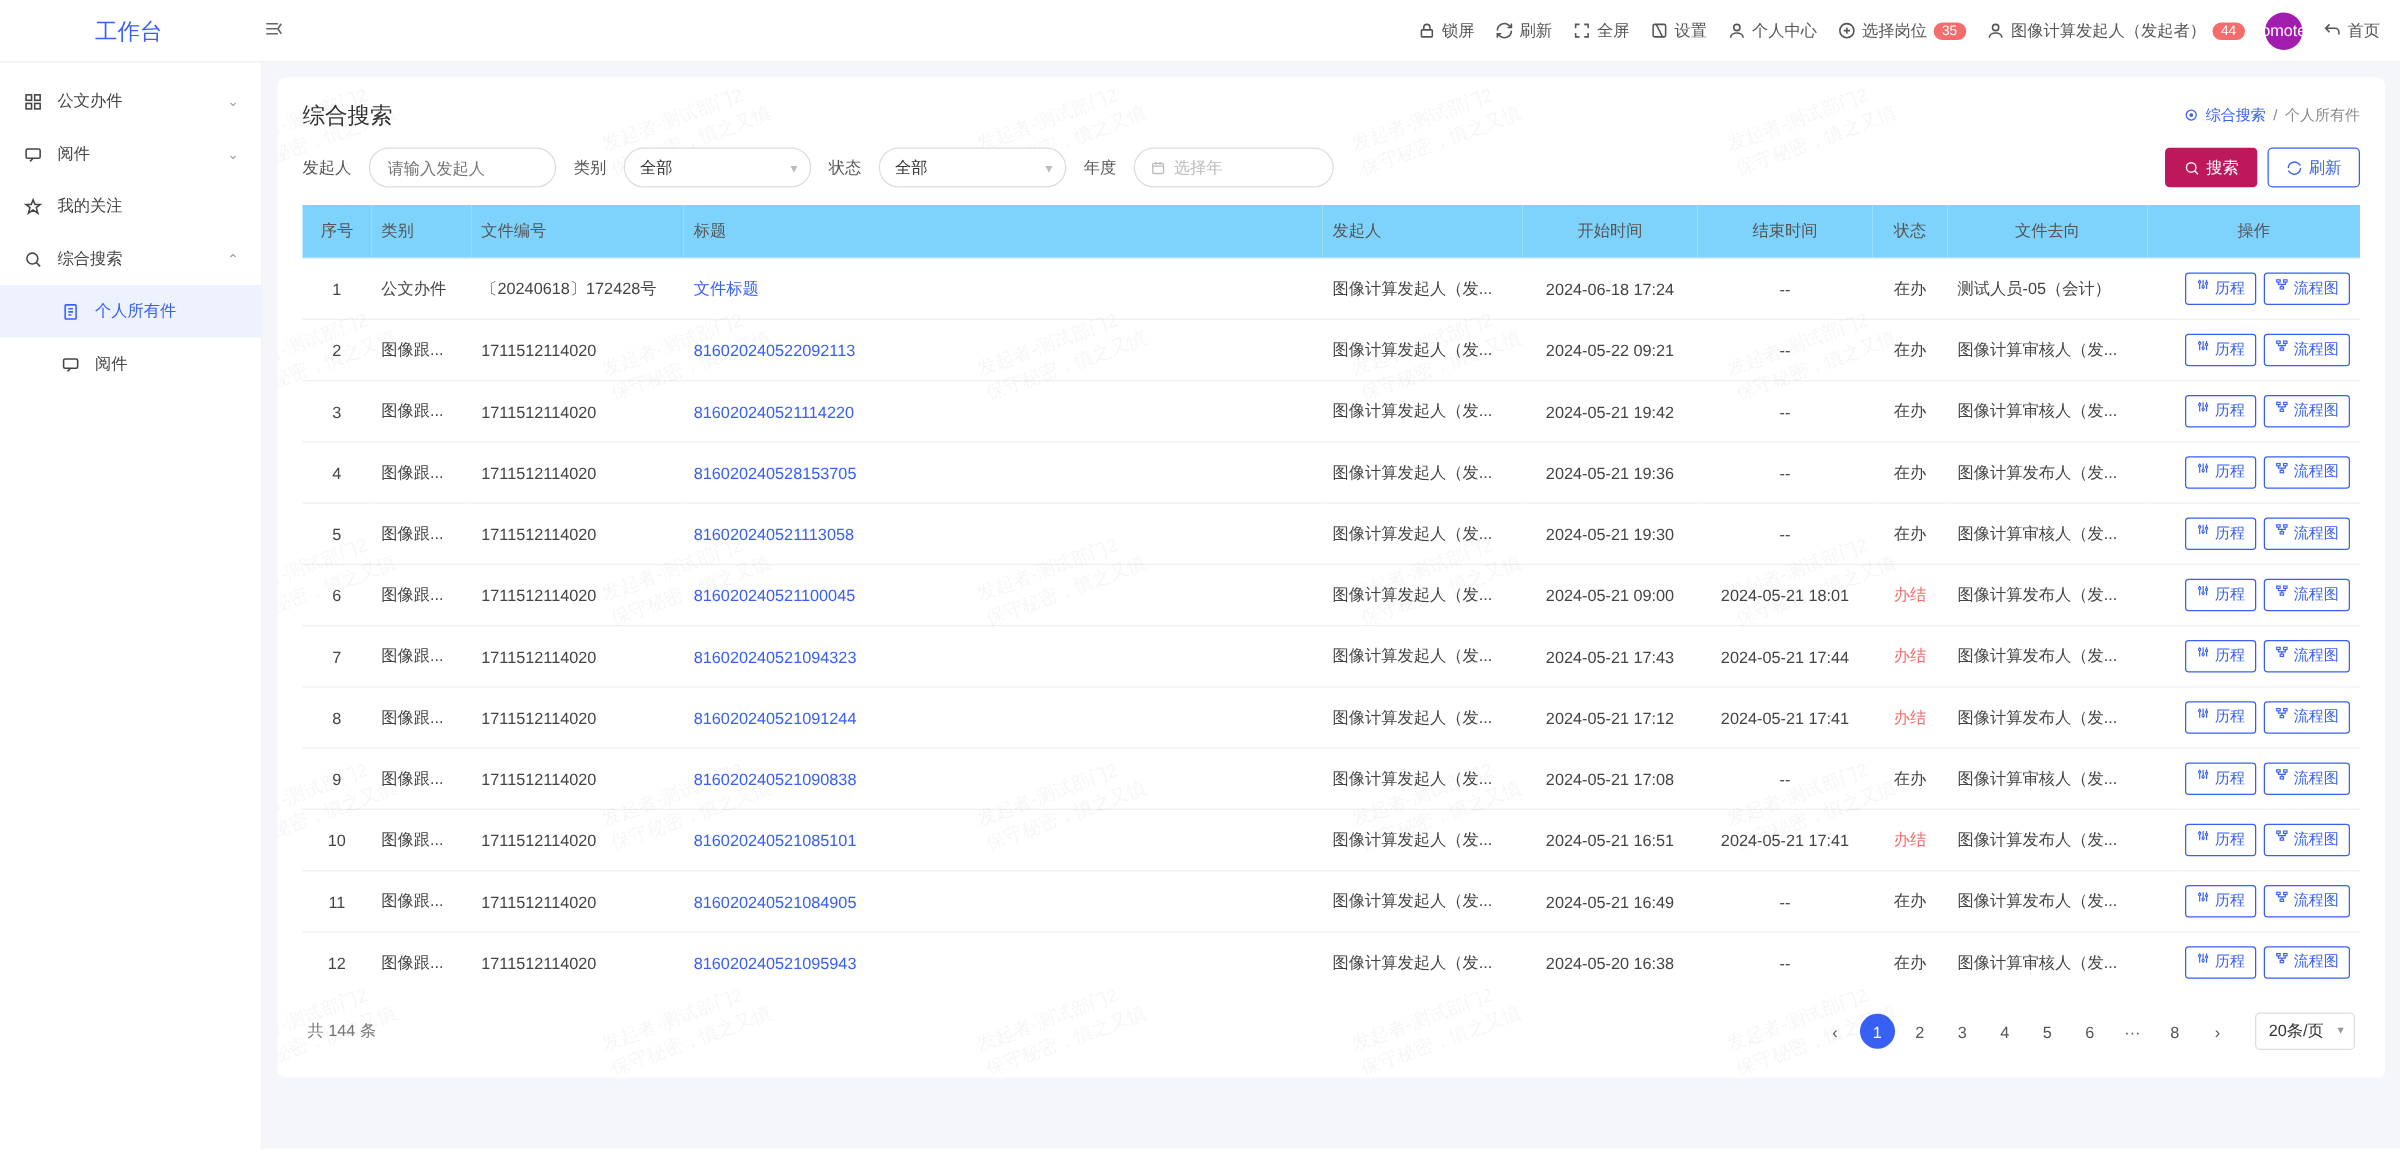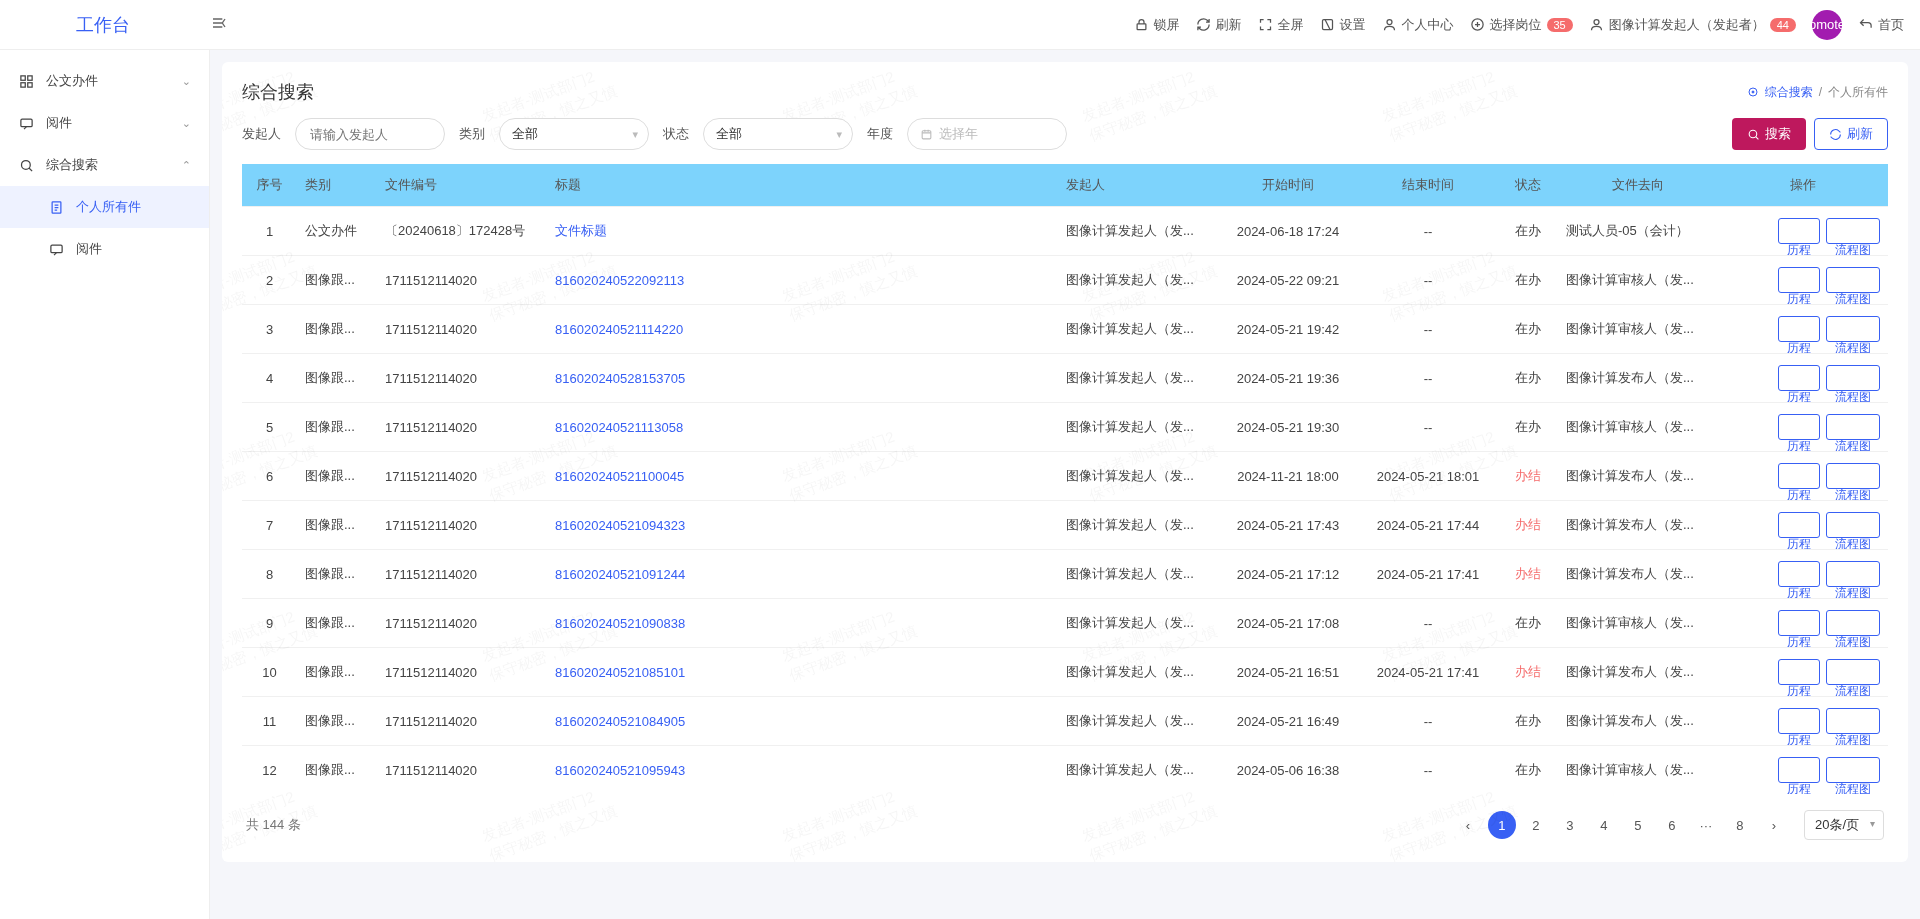--- a/index.html
+++ b/index.html
@@ -30,21 +30,21 @@
 .filters label { color: #555; font-size: 13px; }
 .inp { border: 1px solid #ddd; border-radius: 16px; padding: 6px 14px; height: 32px; font-size: 13px; outline: none; }
 .search-wrap { position: relative; width: 260px; }
 .search-wrap .inp { width: 100%; padding-left: 30px; }
 .search-wrap .sicon { position: absolute; left: 10px; top: 8px; color: #bbb; }
 .sel { border: 1px solid #ddd; border-radius: 16px; padding: 6px 28px 6px 12px; height: 32px; font-size: 13px; background: #fff; position: relative; display: inline-flex; align-items: center; min-width: 150px; }
 .sel .chev { position: absolute; right: 10px; color: #bbb; font-size: 11px; }
 .btn { border-radius: 4px; padding: 6px 14px; height: 32px; font-size: 13px; cursor: pointer; display: inline-flex; align-items: center; gap: 5px; border: 1px solid transparent; }
 .btn-primary { background: #be185d; color: #fff; }
 .btn-outline { background: #fff; border: 1px solid #3860f4; color: #3860f4; }
-.btn-outline-sm { background: #fff; border: 1px solid #3860f4; color: #3860f4; border-radius: 3px; padding: 3px 8px; font-size: 12px; height: 26px; display: inline-flex; align-items: center; gap: 20px; flex-direction: column; }
+.btn-outline-sm { background: #fff; border: 1px solid #3860f4; color: #3860f4; border-radius: 3px; padding: 3px 8px; font-size: 12px; height: 26px; display: inline-flex; gap: 4px; }
 table { width: 100%; border-collapse: collapse; }
 thead th { text-align: left; padding: 12px 8px; color: #555; font-weight: 400; font-size: 13px; background: #7dd3fc; }
 tbody td { padding: 11px 8px; border-top: 1px solid #f0f0f0; font-size: 13px; color: #444; white-space: nowrap; overflow: hidden; text-overflow: ellipsis; max-width: 150px; }
 tbody td.title-col a { color: #3860f4; text-decoration: none; }
 .status-done { color: #f56c6c; }
 .ops-cell { display: flex; gap: 6px; justify-content: flex-end; }
 .footer { display: flex; align-items: center; padding: 16px 4px 4px; gap: 16px; }
 .total { color: #777; }
 .pagination { margin-left: auto; display: flex; align-items: center; gap: 6px; }
 .pg-btn { width: 28px; height: 28px; display: flex; align-items: center; justify-content: center; border-radius: 50%; cursor: pointer; color: #555; }
@@ -144,20 +144,28 @@
       <div class="nav-item">
         <span class="nav-icon">
           <svg width="15" height="15" viewBox="0 0 24 24" fill="none" stroke="currentColor" stroke-width="2">
             <rect x="3" y="5" width="18" height="12" rx="2"></rect>
             <path d="M8 21l4-4"></path>
           </svg>
         </span>
     <span>阅件</span>
     <span class="nav-chevron">⌄</span>
       </div>
+      <div class="nav-item">
+        <span class="nav-icon">
+          <svg width="15" height="15" viewBox="0 0 24 24" fill="none" stroke="currentColor" stroke-width="2">
+            <path d="M12 3l2.5 6H21l-5 4 2 7-6-4-6 4 2-7-5-4h6.5z"></path>
+          </svg>
+        </span>
+    <span>我的关注</span>
+    </div>
       <div class="nav-item">
         <span class="nav-icon">
           <svg width="15" height="15" viewBox="0 0 24 24" fill="none" stroke="currentColor" stroke-width="2">
             <circle cx="11" cy="11" r="7"></circle>
             <path d="M21 21l-5-5"></path>
           </svg>
         </span>
     <span>综合搜索</span>
     <span class="nav-chevron">⌃</span>
       </div>
@@ -478,21 +486,21 @@
                   </button>
       </div>
     </td>
             </tr>
             <tr>
     <td class="c">6</td>
     <td>图像跟...</td>
     <td>1711512114020</td>
     <td class="title-col"><a href="#">8160202405211​00045</a></td>
     <td>图像计算发起人（发...</td>
-    <td class="c">2024-11-21 18:00</td>
+    <td class="c">2024-05-21 09:00</td>
     <td class="c">2024-05-21 18:01</td>
     <td class="c status-done">办结</td>
     <td>图像计算发布人（发...</td>
     <td class="r">
       <div class="ops-cell">
         <button class="btn-outline-sm">
                     <svg width="11" height="11" viewBox="0 0 24 24" fill="none" stroke="#3860f4" stroke-width="2">
                       <path d="M6 4v16M12 4v16M18 4v16"></path>
                       <circle cx="6" cy="8" r="2" fill="#fff"></circle>
                       <circle cx="12" cy="16" r="2" fill="#fff"></circle>
@@ -676,21 +684,21 @@
                   </button>
       </div>
     </td>
             </tr>
             <tr>
     <td class="c">12</td>
     <td>图像跟...</td>
     <td>1711512114020</td>
     <td class="title-col"><a href="#">8160202405210​95943</a></td>
     <td>图像计算发起人（发...</td>
-    <td class="c">2024-05-06 16:38</td>
+    <td class="c">2024-05-20 16:38</td>
     <td class="c">--</td>
     <td class="c ">在办</td>
     <td>图像计算审核人（发...</td>
     <td class="r">
       <div class="ops-cell">
         <button class="btn-outline-sm">
                     <svg width="11" height="11" viewBox="0 0 24 24" fill="none" stroke="#3860f4" stroke-width="2">
                       <path d="M6 4v16M12 4v16M18 4v16"></path>
                       <circle cx="6" cy="8" r="2" fill="#fff"></circle>
                       <circle cx="12" cy="16" r="2" fill="#fff"></circle>

